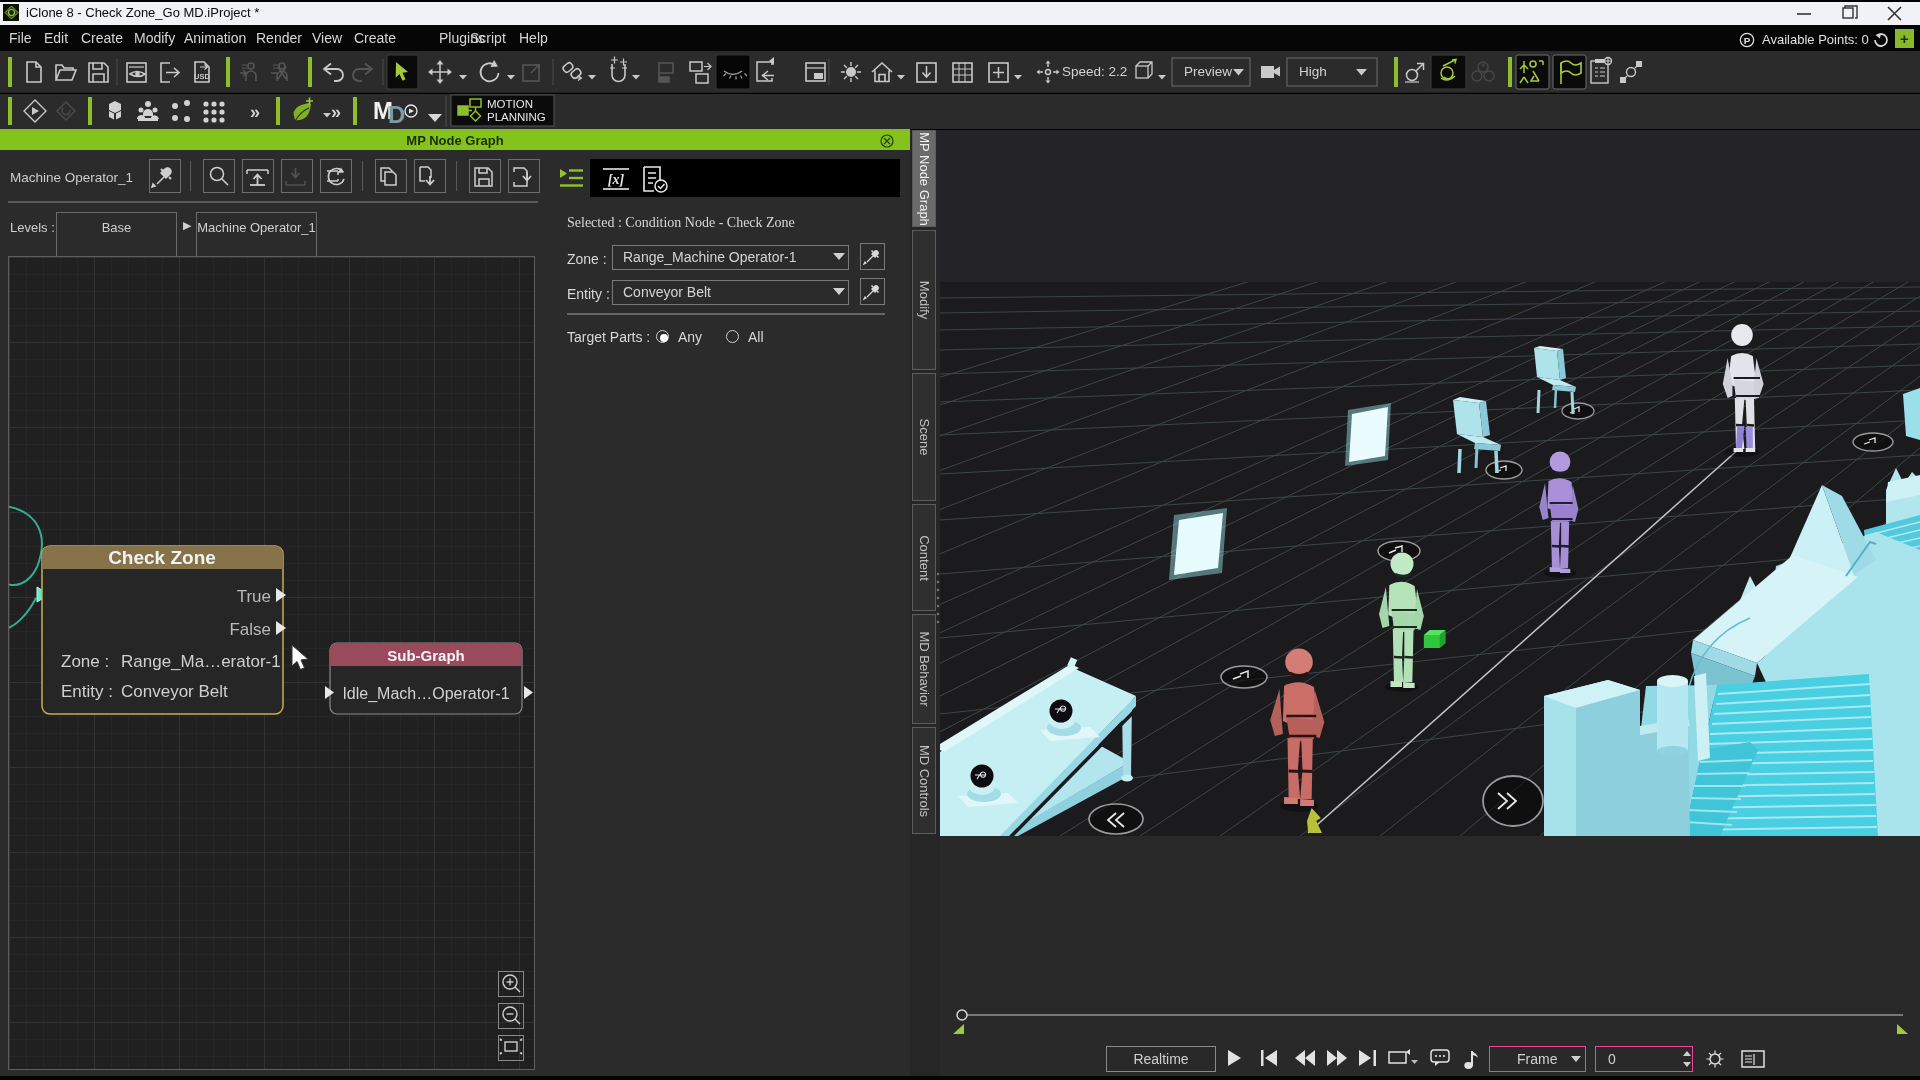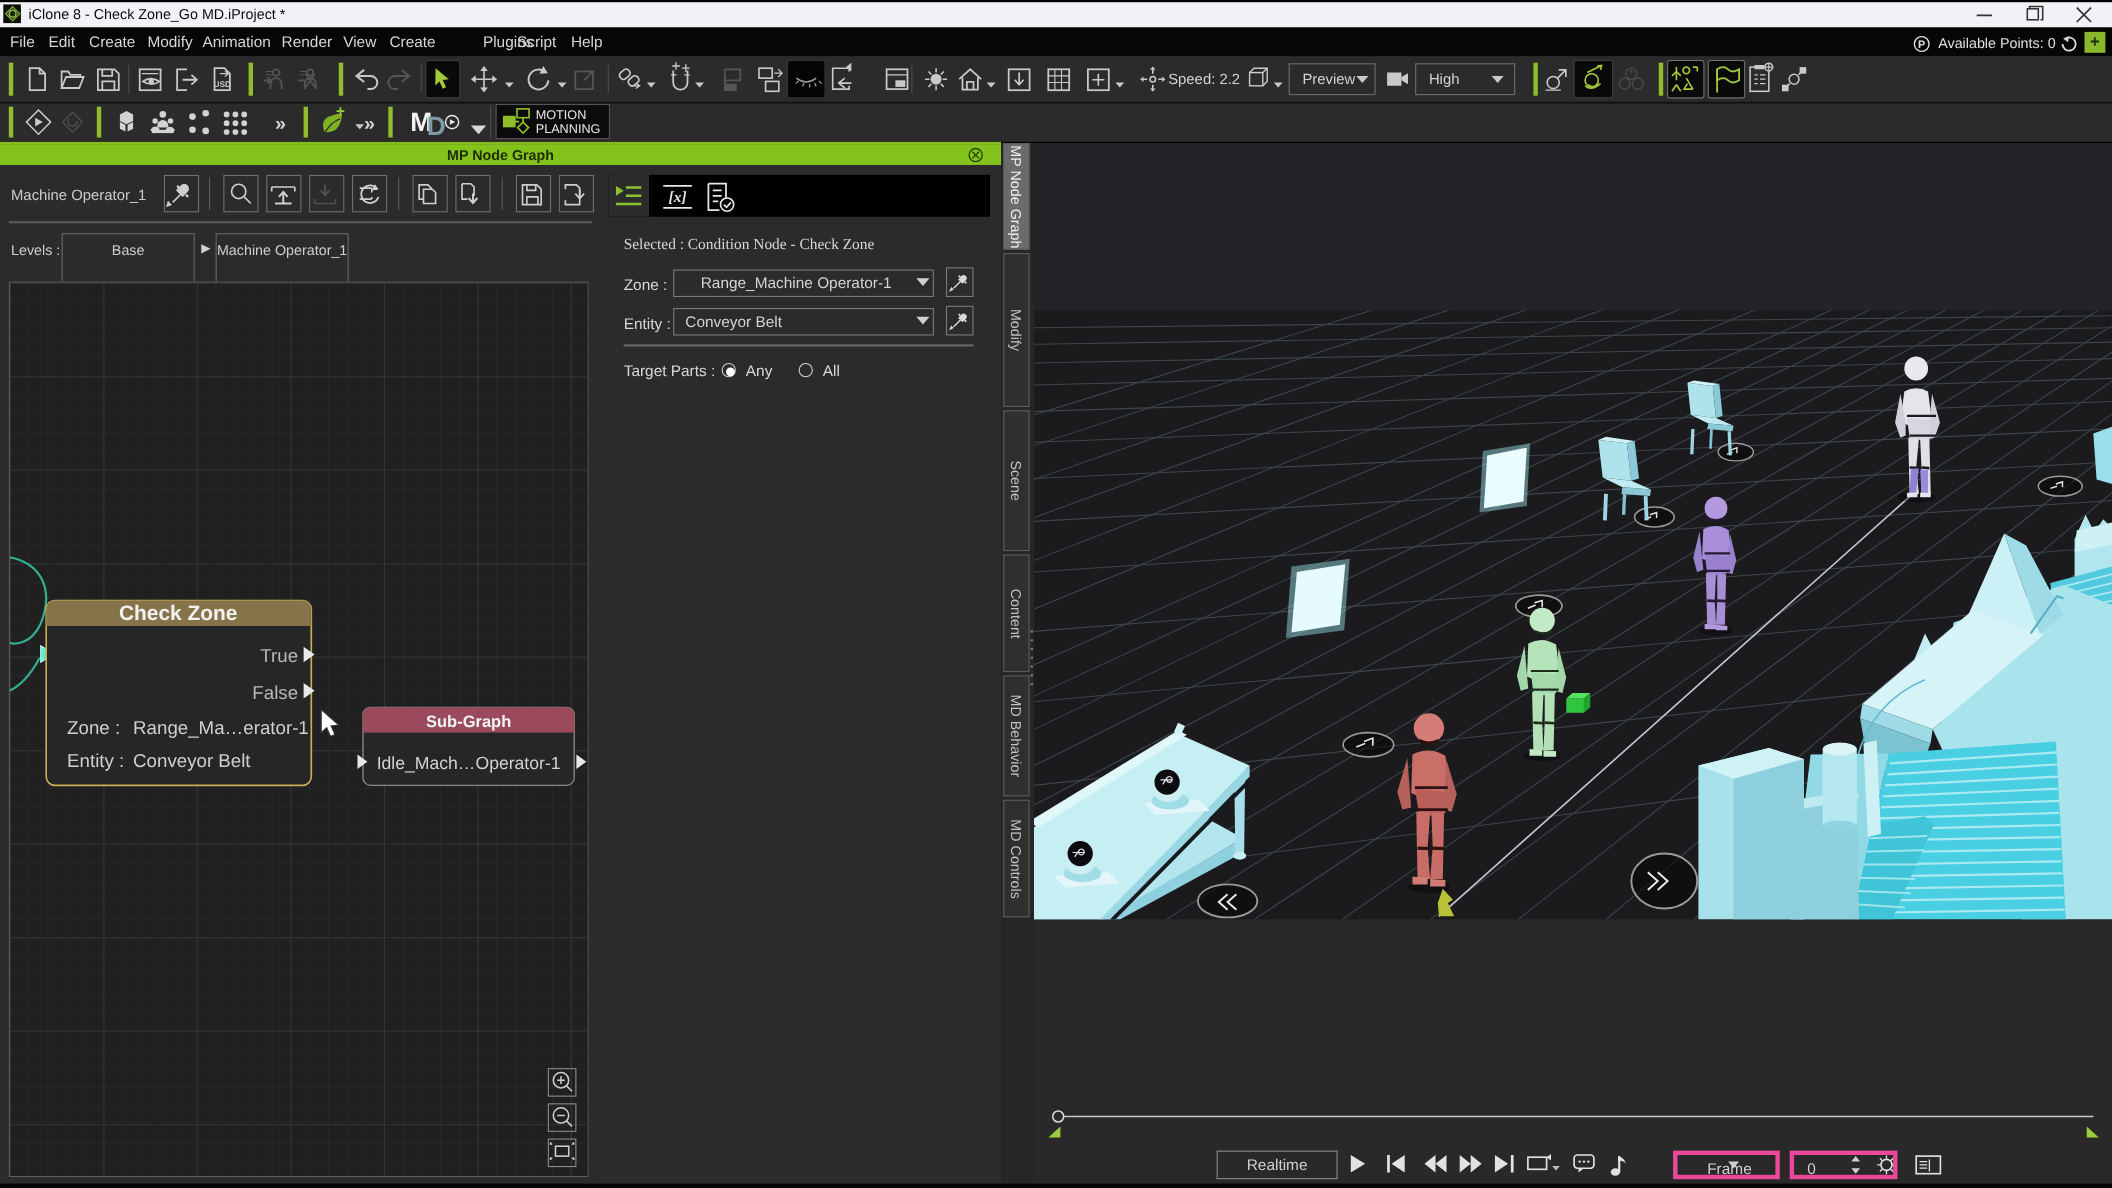--- a/index.html
+++ b/index.html
@@ -43,21 +43,21 @@
   
   #tabstrip { left:910px; top:130px; width:30px; height:950px; background:#262626; }
   .vtab { position:absolute; left:2px; width:24px; border:1px solid #5c5c5c; background:#2f2f2f; color:#c2c2c2; font-size:13px; }
   .vtab { overflow:hidden; } .vtab span { position:absolute; left:50%; top:50%; transform:translate(-50%,-50%); writing-mode:vertical-rl; white-space:nowrap; }
 
   
   #viewport { left:940px; top:130px; width:980px; height:950px; background:#292929; }
 
   
   #realtime { left:1106px; top:1046px; width:110px; height:26px; border:1px solid #8a8a8a; color:#d0d0d0; font-size:14px; text-align:center; line-height:24px; }
-  .tlbox { border:4px solid #ec4899; color:#d0d0d0; font-size:14px;margin-left:32px; }
+  .tlbox { border:1px solid #ec4899; color:#d0d0d0; font-size:14px; }
   #bottombar { left:0; top:1076px; width:1920px; height:4px; background:#050505; }
 </style>
 </head>
 <body>
 
 <div id="titlebar" class="abs"></div>
 <div id="appicon" class="abs"></div>
 <svg class="abs" style="left:4px;top:5px" width="15" height="15" viewBox="0 0 15 15">
   <path d="M7.5 1 L14 7.5 L7.5 14 L1 7.5 Z" fill="#314d10" stroke="#86a83c" stroke-width="1"></path>
   <circle cx="7.5" cy="7.5" r="3" fill="#1a2508" stroke="#9aba55" stroke-width="1.2"></circle>
@@ -522,21 +522,21 @@
     <line x1="8" y1="8" x2="16" y2="8" stroke="#e8e8e8" stroke-width="1.5"></line>
     <line x1="8" y1="13" x2="16" y2="13" stroke="#e8e8e8" stroke-width="1.5"></line>
     <line x1="8" y1="18" x2="13" y2="18" stroke="#e8e8e8" stroke-width="1.5"></line>
     <circle cx="21" cy="21" r="6" fill="none" stroke="#e8e8e8" stroke-width="1.5"></circle>
     <path d="M18 21 l2.5 2.5 l4 -4.5" fill="none" stroke="#e8e8e8" stroke-width="1.5"></path>
   </svg>
 
   <div id="proptext" class="abs" style="left:22px;top:65px">Selected : Condition Node - Check Zone</div>
 
   <div class="abs" id="proptext2" style="left:22px;top:101px;color:#d8d8d8;font-size:14px">Zone :</div>
-  <div class="ddbox abs" style="left:67px;top:95px;width:237px;line-height:23px;padding-left:24px">Range_Machine Operator-1</div>
+  <div class="ddbox abs" style="left:67px;top:95px;width:237px;line-height:23px;padding-left:10px">Range_Machine Operator-1</div>
   <div class="abs" style="left:288px;top:103px;width:0;height:0;border-left:6px solid transparent;border-right:6px solid transparent;border-top:7px solid #d0d0d0"></div>
   <div class="eyebtn abs" style="left:315px;top:93px"></div>
   <svg class="abs" style="left:318px;top:96px" width="20" height="20" viewBox="0 0 20 20">
       <path d="M4 16 l7 -7 M3 17 l-2 1 l1 -2 z" stroke="#d8d8d8" stroke-width="1.3" fill="none"></path>
       <path d="M11 5 a2.6 2.6 0 0 1 4 4 l-3 3 l-4 -4 z" fill="#d8d8d8"></path>
       <path d="M10 6 l-1.5 -1.5 M14 10 l1.5 1.5" stroke="#d8d8d8" stroke-width="1.6"></path>
     </svg>
 
   <div class="abs" style="left:22px;top:136px;color:#d8d8d8;font-size:14px">Entity :</div>
   <div class="ddbox abs" style="left:67px;top:130px;width:237px;line-height:23px;padding-left:10px">Conveyor Belt</div>

